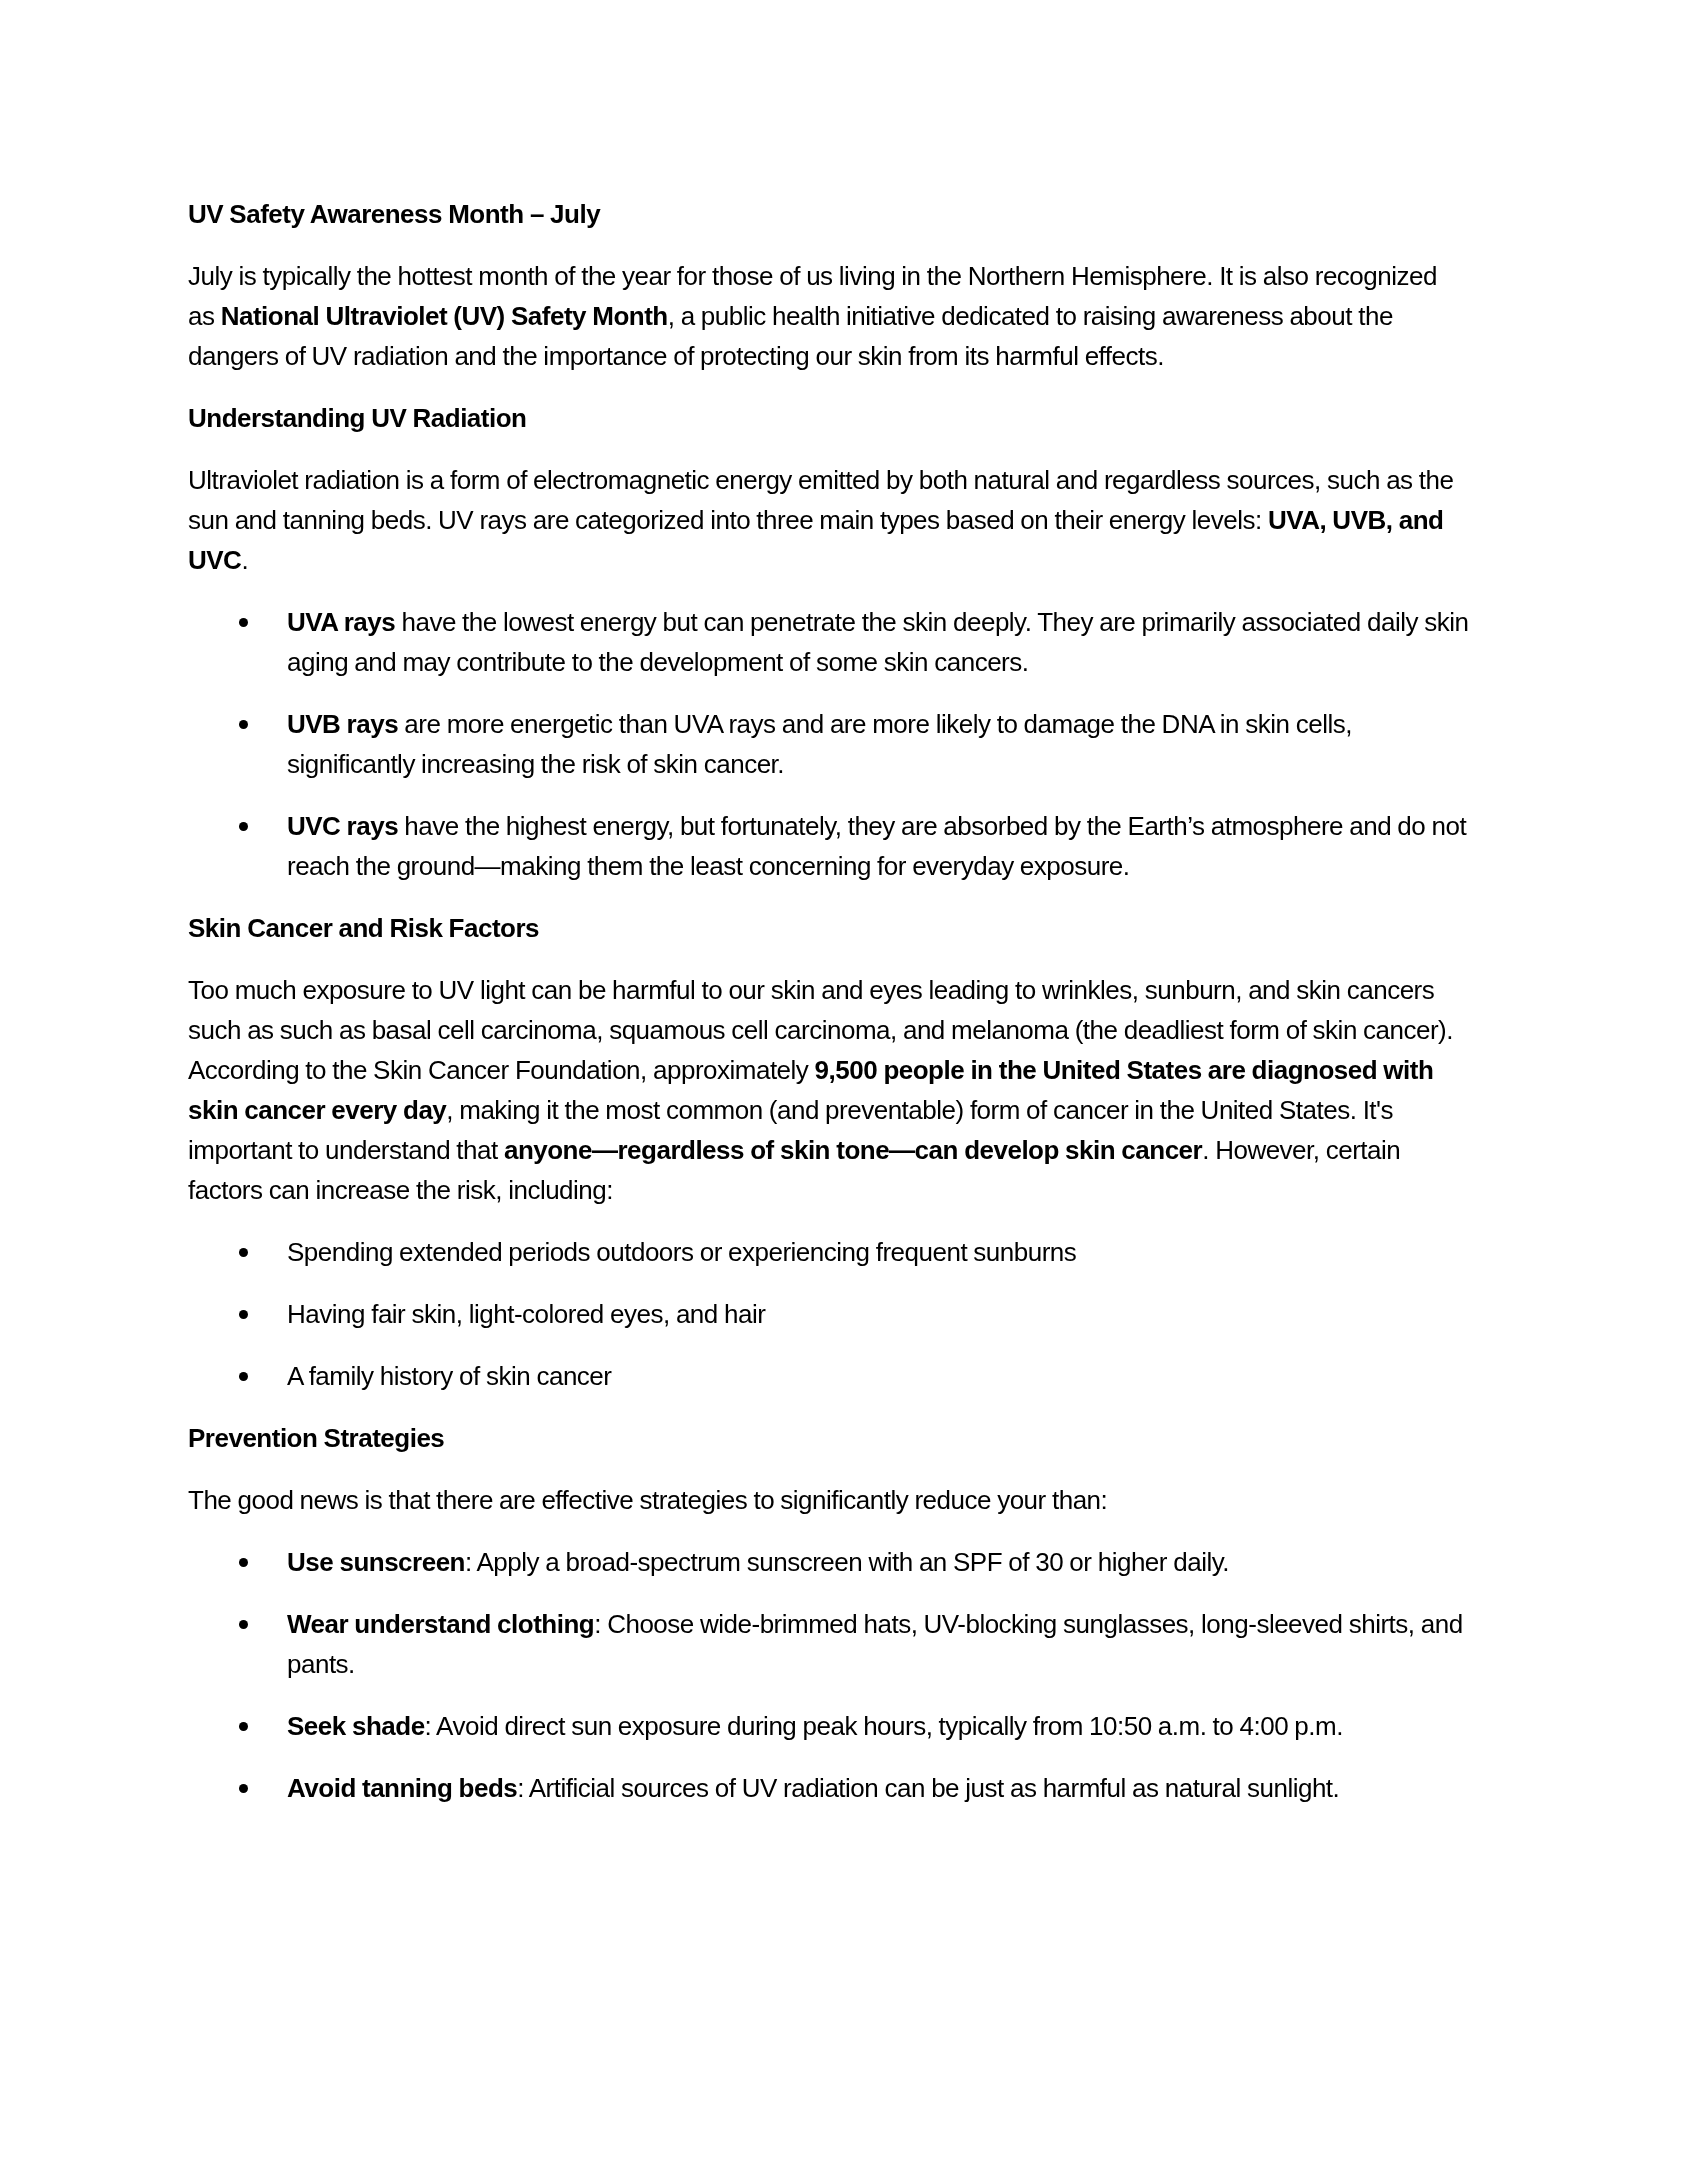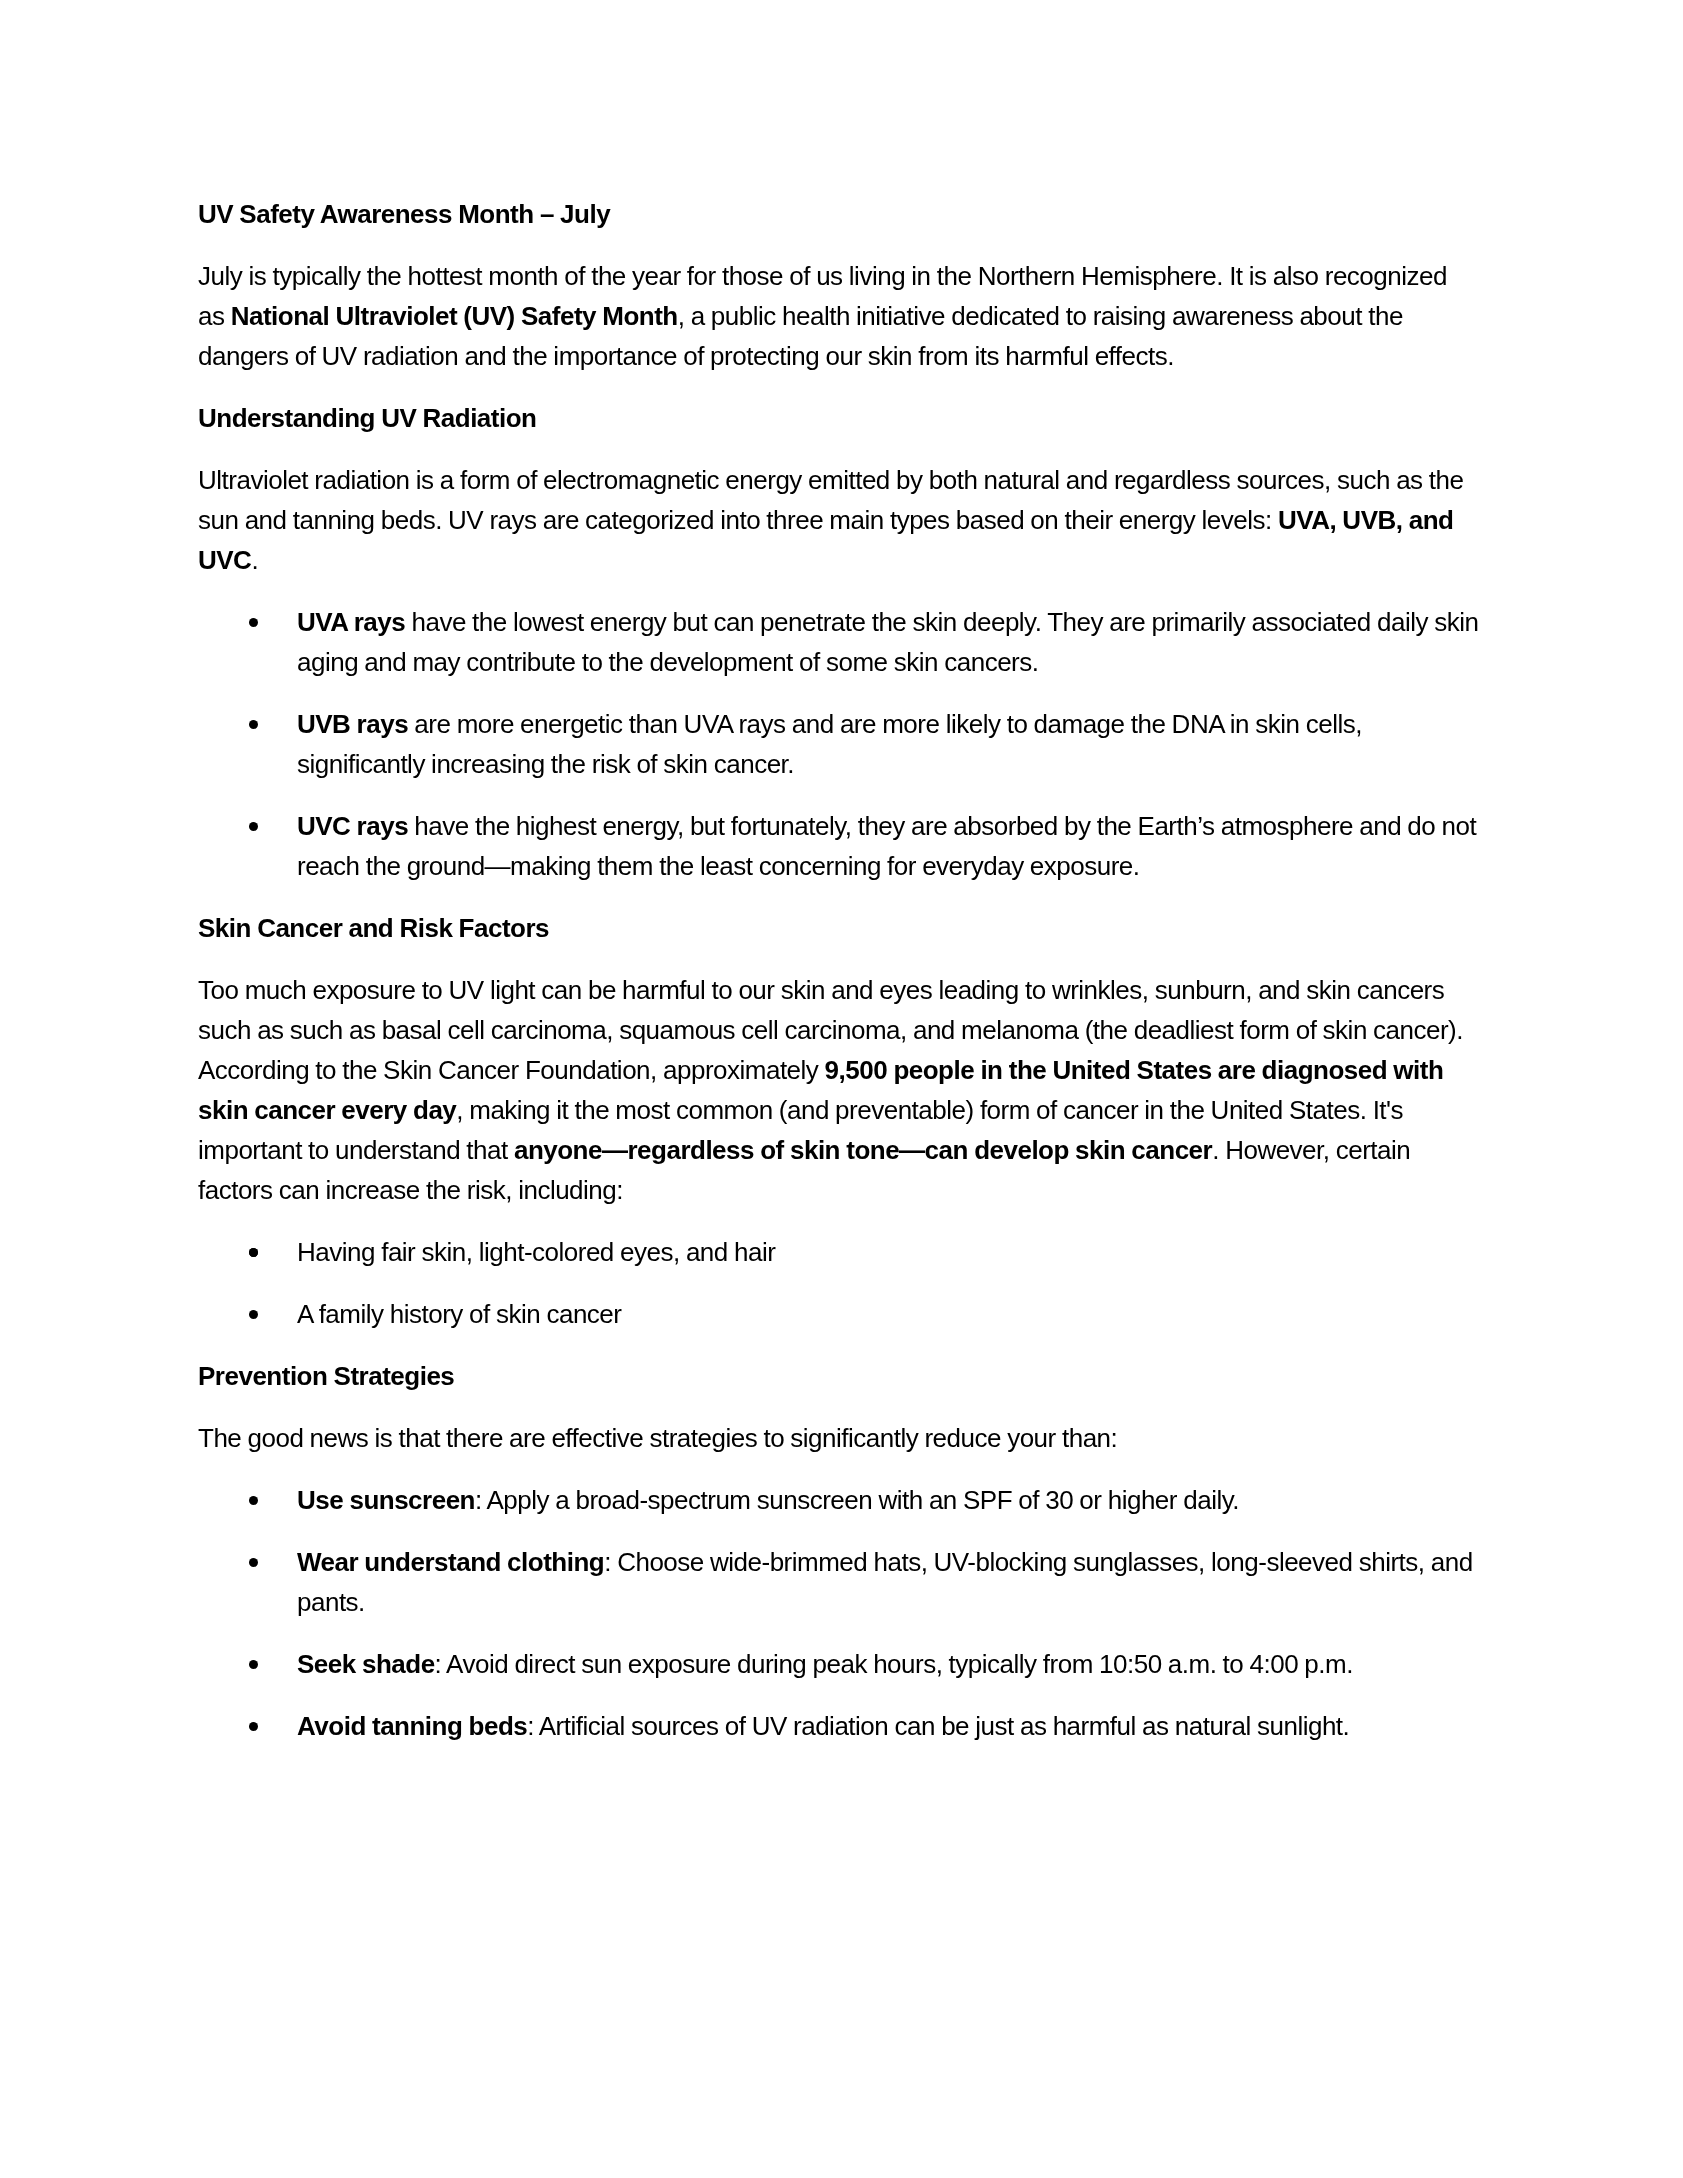--- a/index.html
+++ b/index.html
@@ -10,21 +10,21 @@
     body {
       width: 1683px;
       height: 2178px;
       position: relative;
       overflow: hidden;
       color: #000000;
       font-family: "Liberation Sans", "DejaVu Sans", sans-serif;
     }
     .page {
       position: absolute;
-      left: 198px;
+      left: 188px;
       top: 194px;
       width: 1287px;
       font-size: 26px;
       line-height: 40px;
       letter-spacing: -0.5px;
       word-spacing: -0.5px;
     }
     .heading {
       font-weight: bold;
       margin: 0 0 22px 0;
@@ -71,21 +71,21 @@
     <li><span class="bullet-dot"></span><b>UVA rays</b><span> have the lowest energy but can penetrate the skin deeply. They are primarily associated daily skin aging and may contribute to the development of some skin cancers.</span></li>
     <li><span class="bullet-dot"></span><b>UVB rays</b><span> are more energetic than UVA rays and are more likely to damage the DNA in skin cells, significantly increasing the risk of skin cancer.</span></li>
     <li><span class="bullet-dot"></span><b>UVC rays</b><span> have the highest energy, but fortunately, they are absorbed by the Earth’s atmosphere and do not reach the ground—making them the least concerning for everyday exposure.</span></li>
   </ul>
 
   <p class="heading">Skin Cancer and Risk Factors</p>
 
   <p class="para"><span>Too much exposure to UV light can be harmful to our skin and eyes leading to wrinkles, sunburn, and skin cancers such as such as basal cell carcinoma, squamous cell carcinoma, and melanoma (the deadliest form of skin cancer). According to the Skin Cancer Foundation, approximately </span><b>9,500 people in the United States are diagnosed with skin cancer every day</b><span>, making it the most common (and preventable) form of cancer in the United States. It's important to understand that </span><b>anyone—regardless of skin tone—can develop skin cancer</b><span>. However, certain factors can increase the risk, including:</span></p>
 
   <ul class="bullets">
-    <li><span class="bullet-dot"></span></li>
+    <li><span class="bullet-dot"></span><span>Spending extended periods outdoors or experiencing frequent sunburns</span></li>
     <li><span class="bullet-dot"></span><span>Having fair skin, light-colored eyes, and hair</span></li>
     <li><span class="bullet-dot"></span><span>A family history of skin cancer</span></li>
   </ul>
 
   <p class="heading">Prevention Strategies</p>
 
   <p class="para">The good news is that there are effective strategies to significantly reduce your than:</p>
 
   <ul class="bullets">
     <li><span class="bullet-dot"></span><b>Use sunscreen</b><span>: Apply a broad-spectrum sunscreen with an SPF of 30 or higher daily.</span></li>

